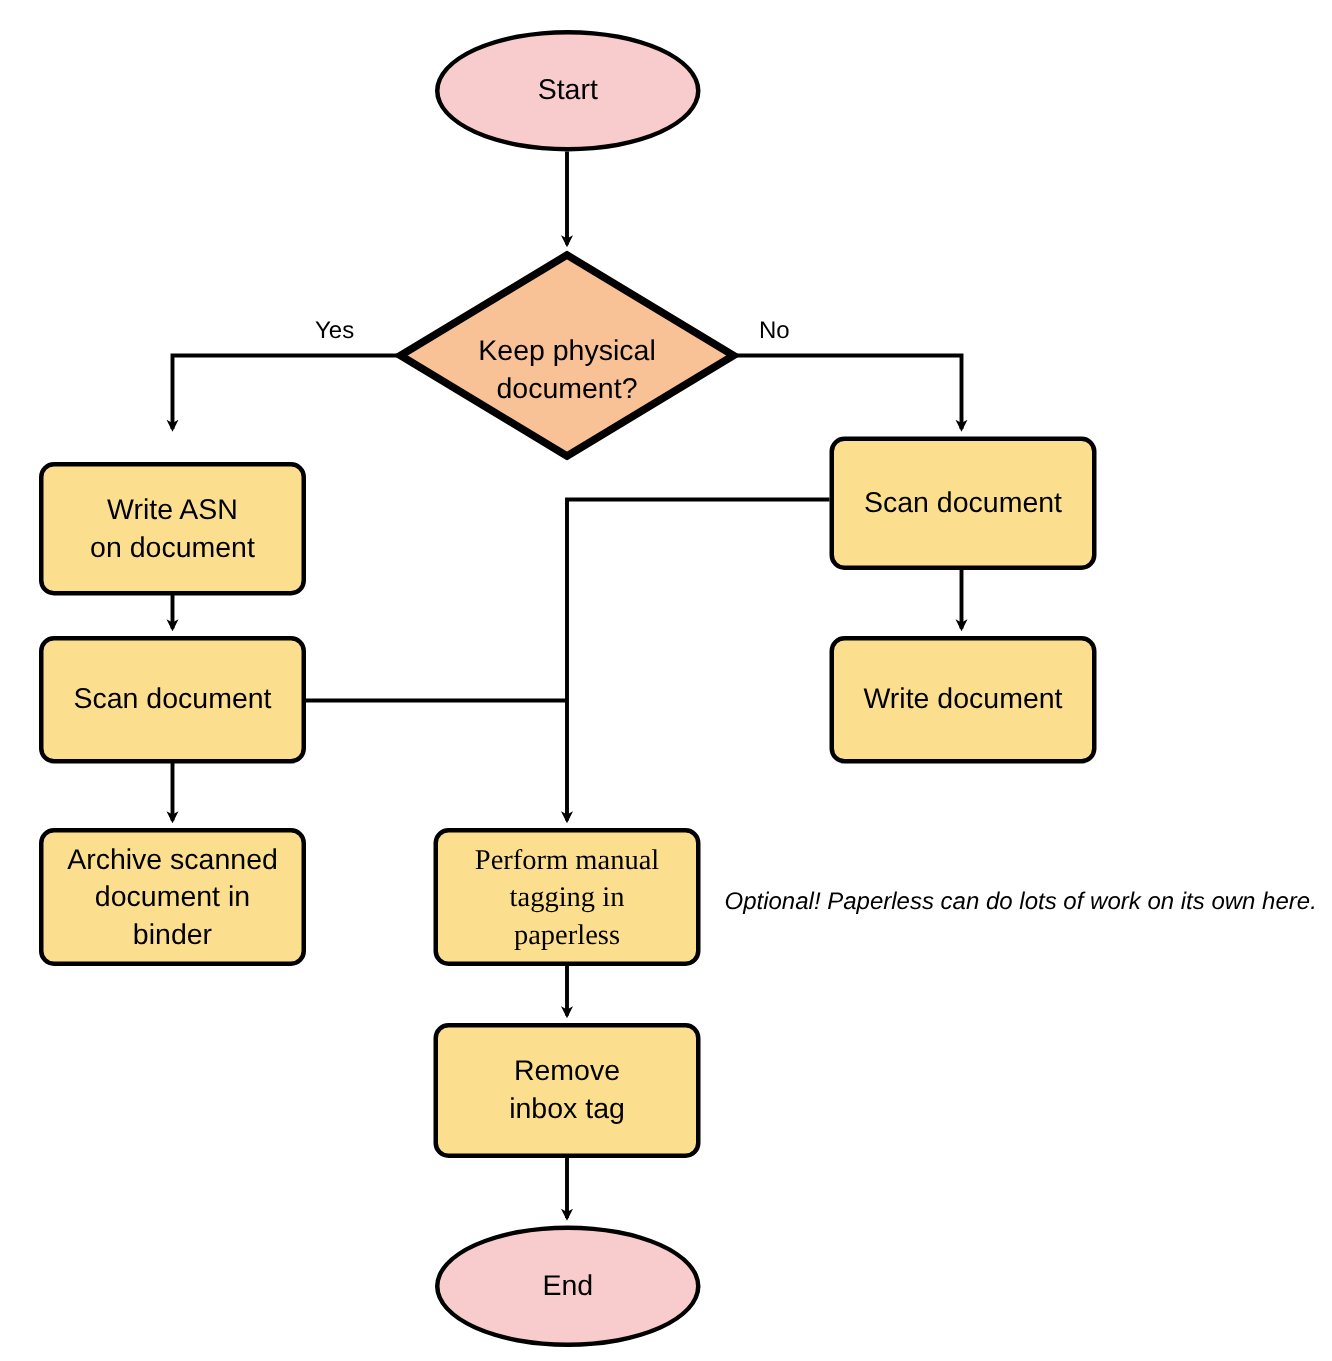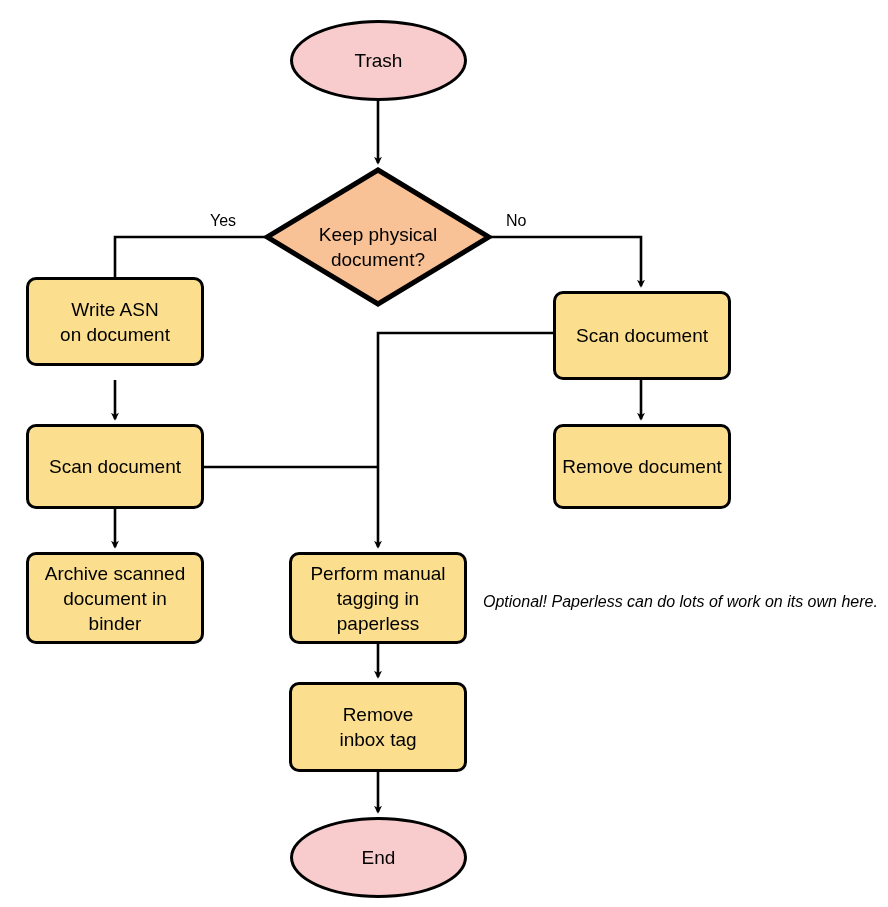--- a/index.html
+++ b/index.html
@@ -117,55 +117,55 @@
 
       <path d="M 204 467 L 378 467"></path>
 
       <path d="M 378 644 L 378 677" marker-end="url(#arrowhead)"></path>
 
       <path d="M 378 772 L 378 812" marker-end="url(#arrowhead)"></path>
     </g>
   </svg>
 
   <div class="node node-terminal" style="left:290px; top:20px; width:177px; height:81px; background:#f8cccc;">
-    <span class="node-label">Trash</span>
+    <span class="node-label">Start</span>
   </div>
 
   <div class="node node-decision" style="left:264px; top:167px; width:228px; height:140px;">
     <svg class="decision-shape" viewBox="0 0 228 140" preserveAspectRatio="none" xmlns="http://www.w3.org/2000/svg">
       <polygon points="114,3 225,70 114,137 3,70" fill="#f9c196" stroke="#000000" stroke-width="5" stroke-linejoin="miter"></polygon>
     </svg>
     <span class="node-label decision-text">Keep physical
 document?</span>
   </div>
 
-  <div class="node node-process" style="left:26px; top:277px; width:178px; height:89px; background:#fcdf8e;">
+  <div class="node node-process" style="left:26px; top:308px; width:178px; height:89px; background:#fcdf8e;">
     <span class="node-label">Write ASN
 on document</span>
   </div>
 
   <div class="node node-process" style="left:26px; top:424px; width:178px; height:85px; background:#fcdf8e;">
     <span class="node-label">Scan document</span>
   </div>
 
   <div class="node node-process" style="left:26px; top:552px; width:178px; height:92px; background:#fcdf8e;">
     <span class="node-label">Archive scanned
 document in
 binder</span>
   </div>
 
   <div class="node node-process" style="left:553px; top:291px; width:178px; height:89px; background:#fcdf8e;">
     <span class="node-label">Scan document</span>
   </div>
 
   <div class="node node-process" style="left:553px; top:424px; width:178px; height:85px; background:#fcdf8e;">
-    <span class="node-label">Remove document</span>
+    <span class="node-label">Write document</span>
   </div>
 
-  <div class="node node-process" style="left:289px; top:552px; width:178px; height:92px; background:#fcdf8e;">
+  <div class="node node-process" style="left:289px; top:552px; width:178px; height:92px; background:#fcdf8e;font-family:Liberation Serif, serif;">
     <span class="node-label">Perform manual
 tagging in
 paperless</span>
   </div>
 
   <div class="node node-terminal" style="left:290px; top:817px; width:177px; height:81px; background:#f8cccc;">
     <span class="node-label">End</span>
   </div>
 
   <div class="node node-process" style="left:289px; top:682px; width:178px; height:90px; background:#fcdf8e;">

